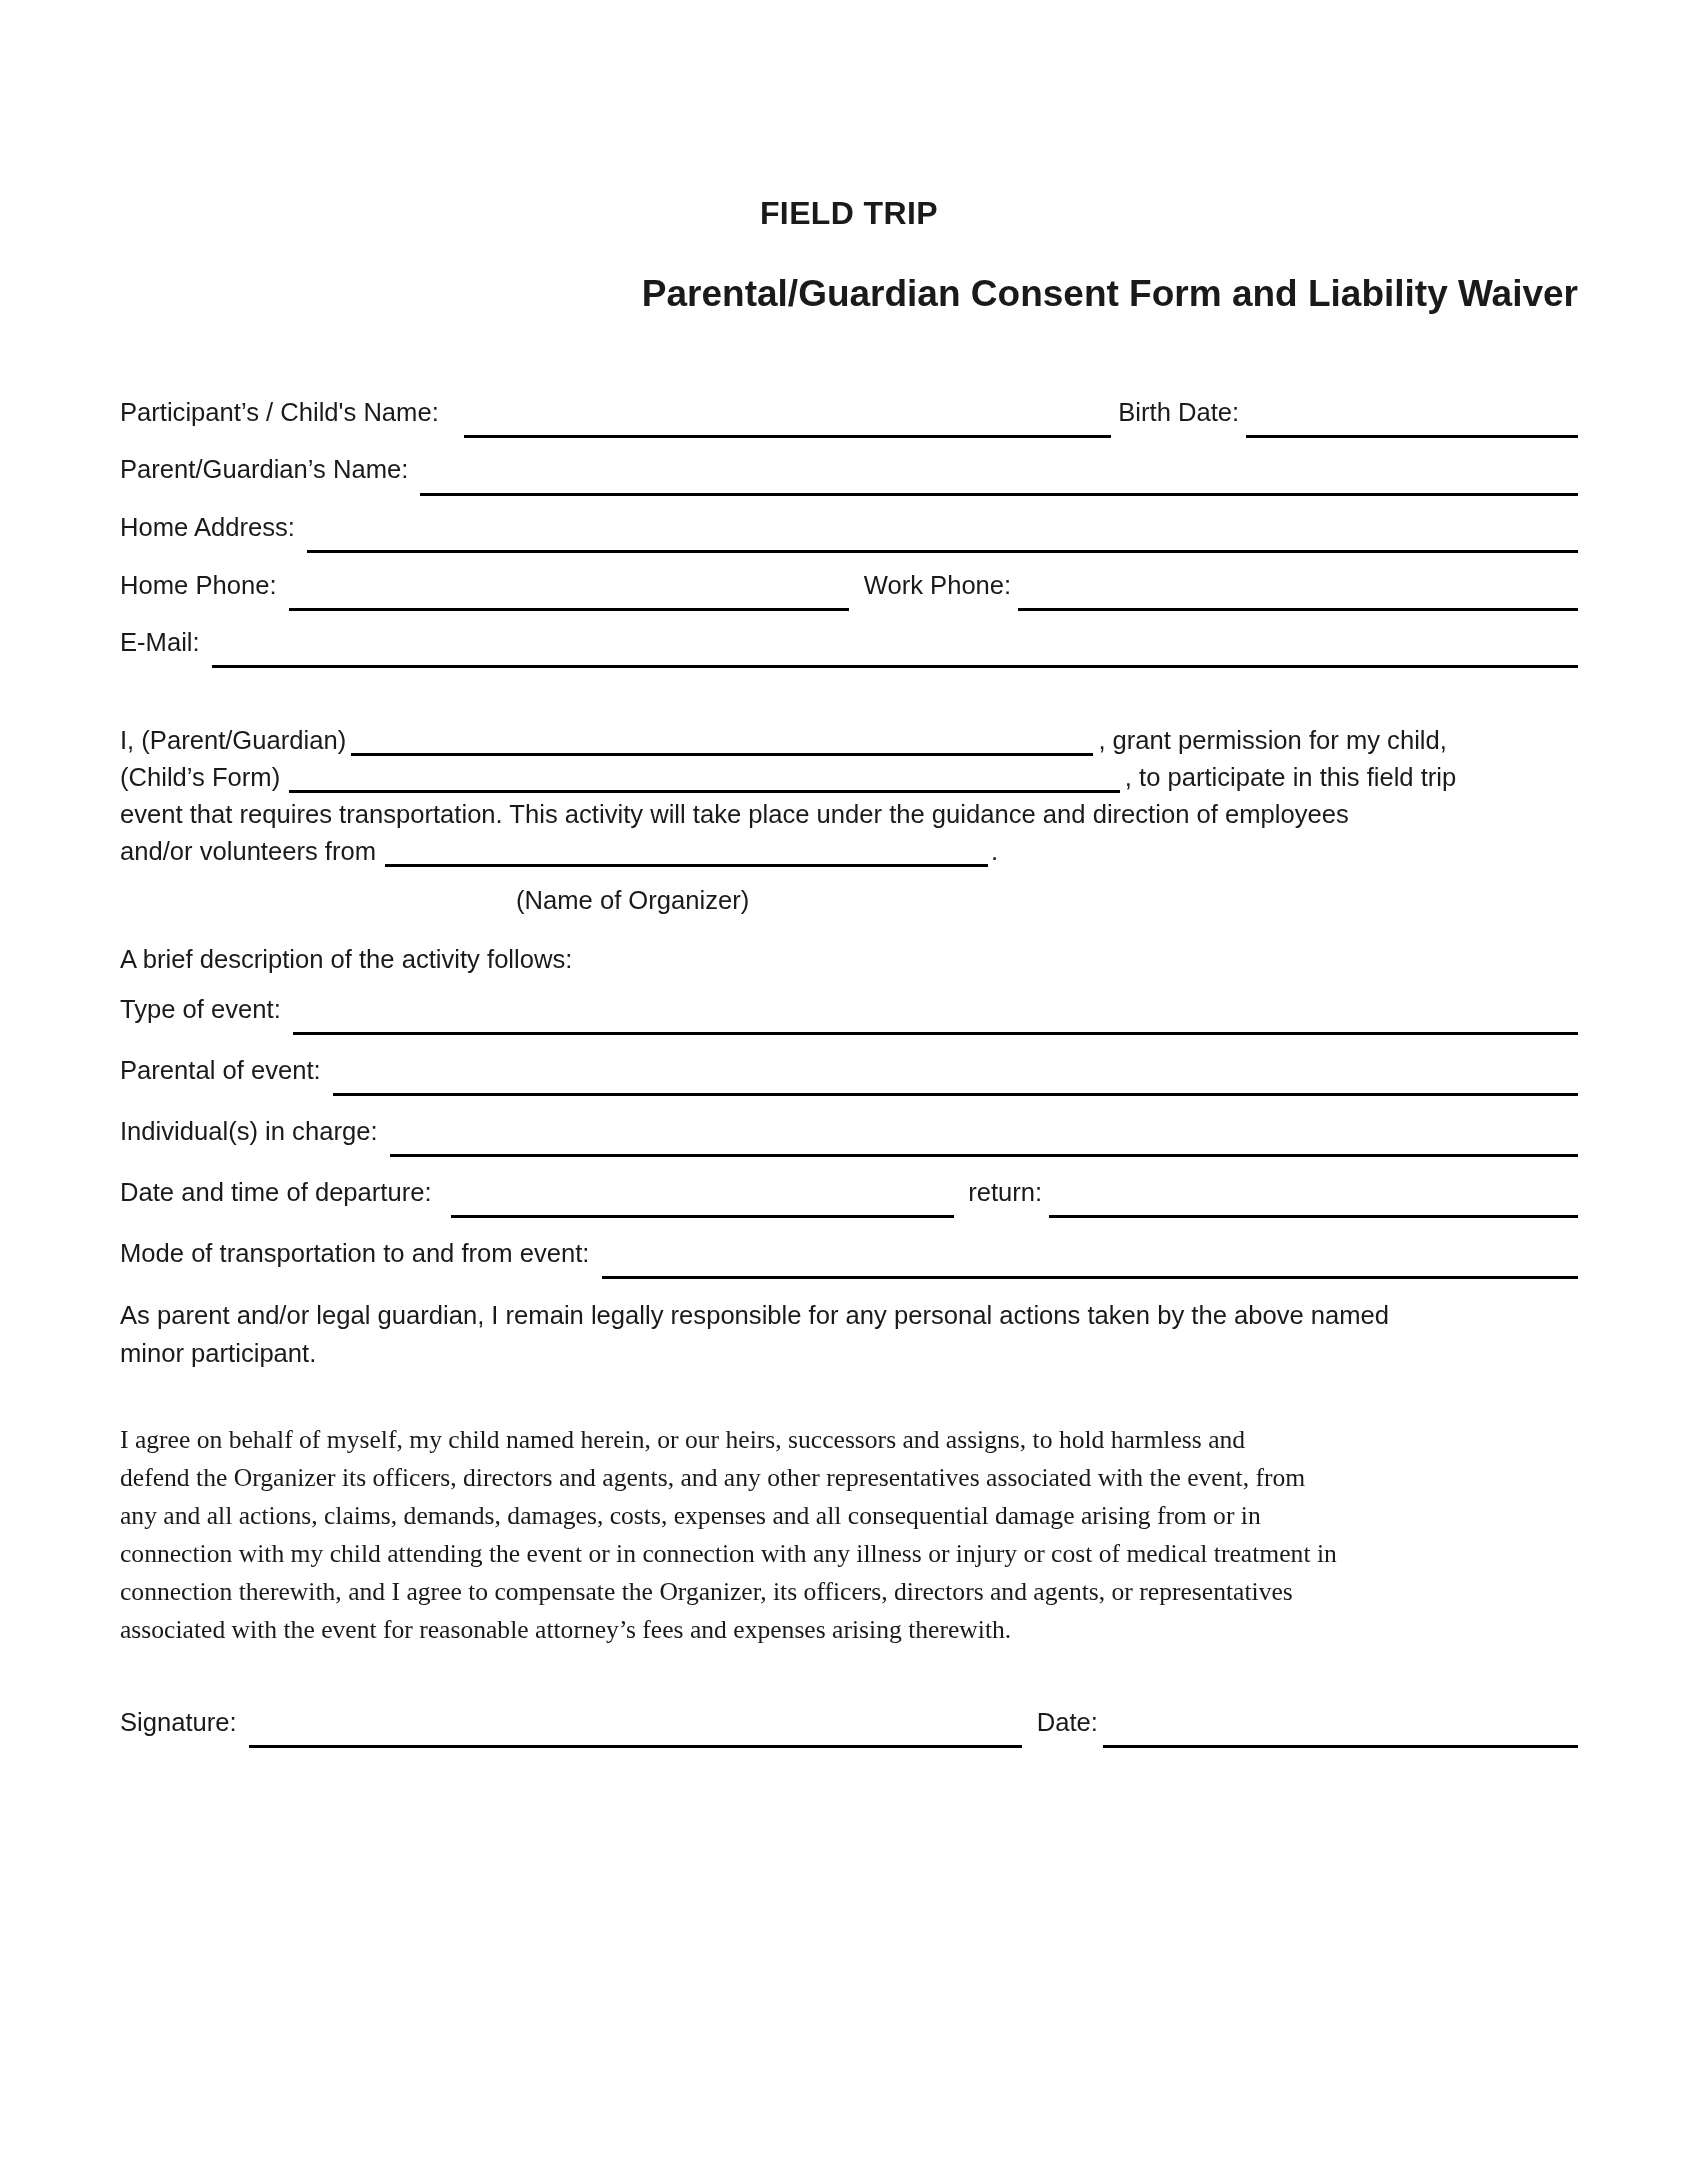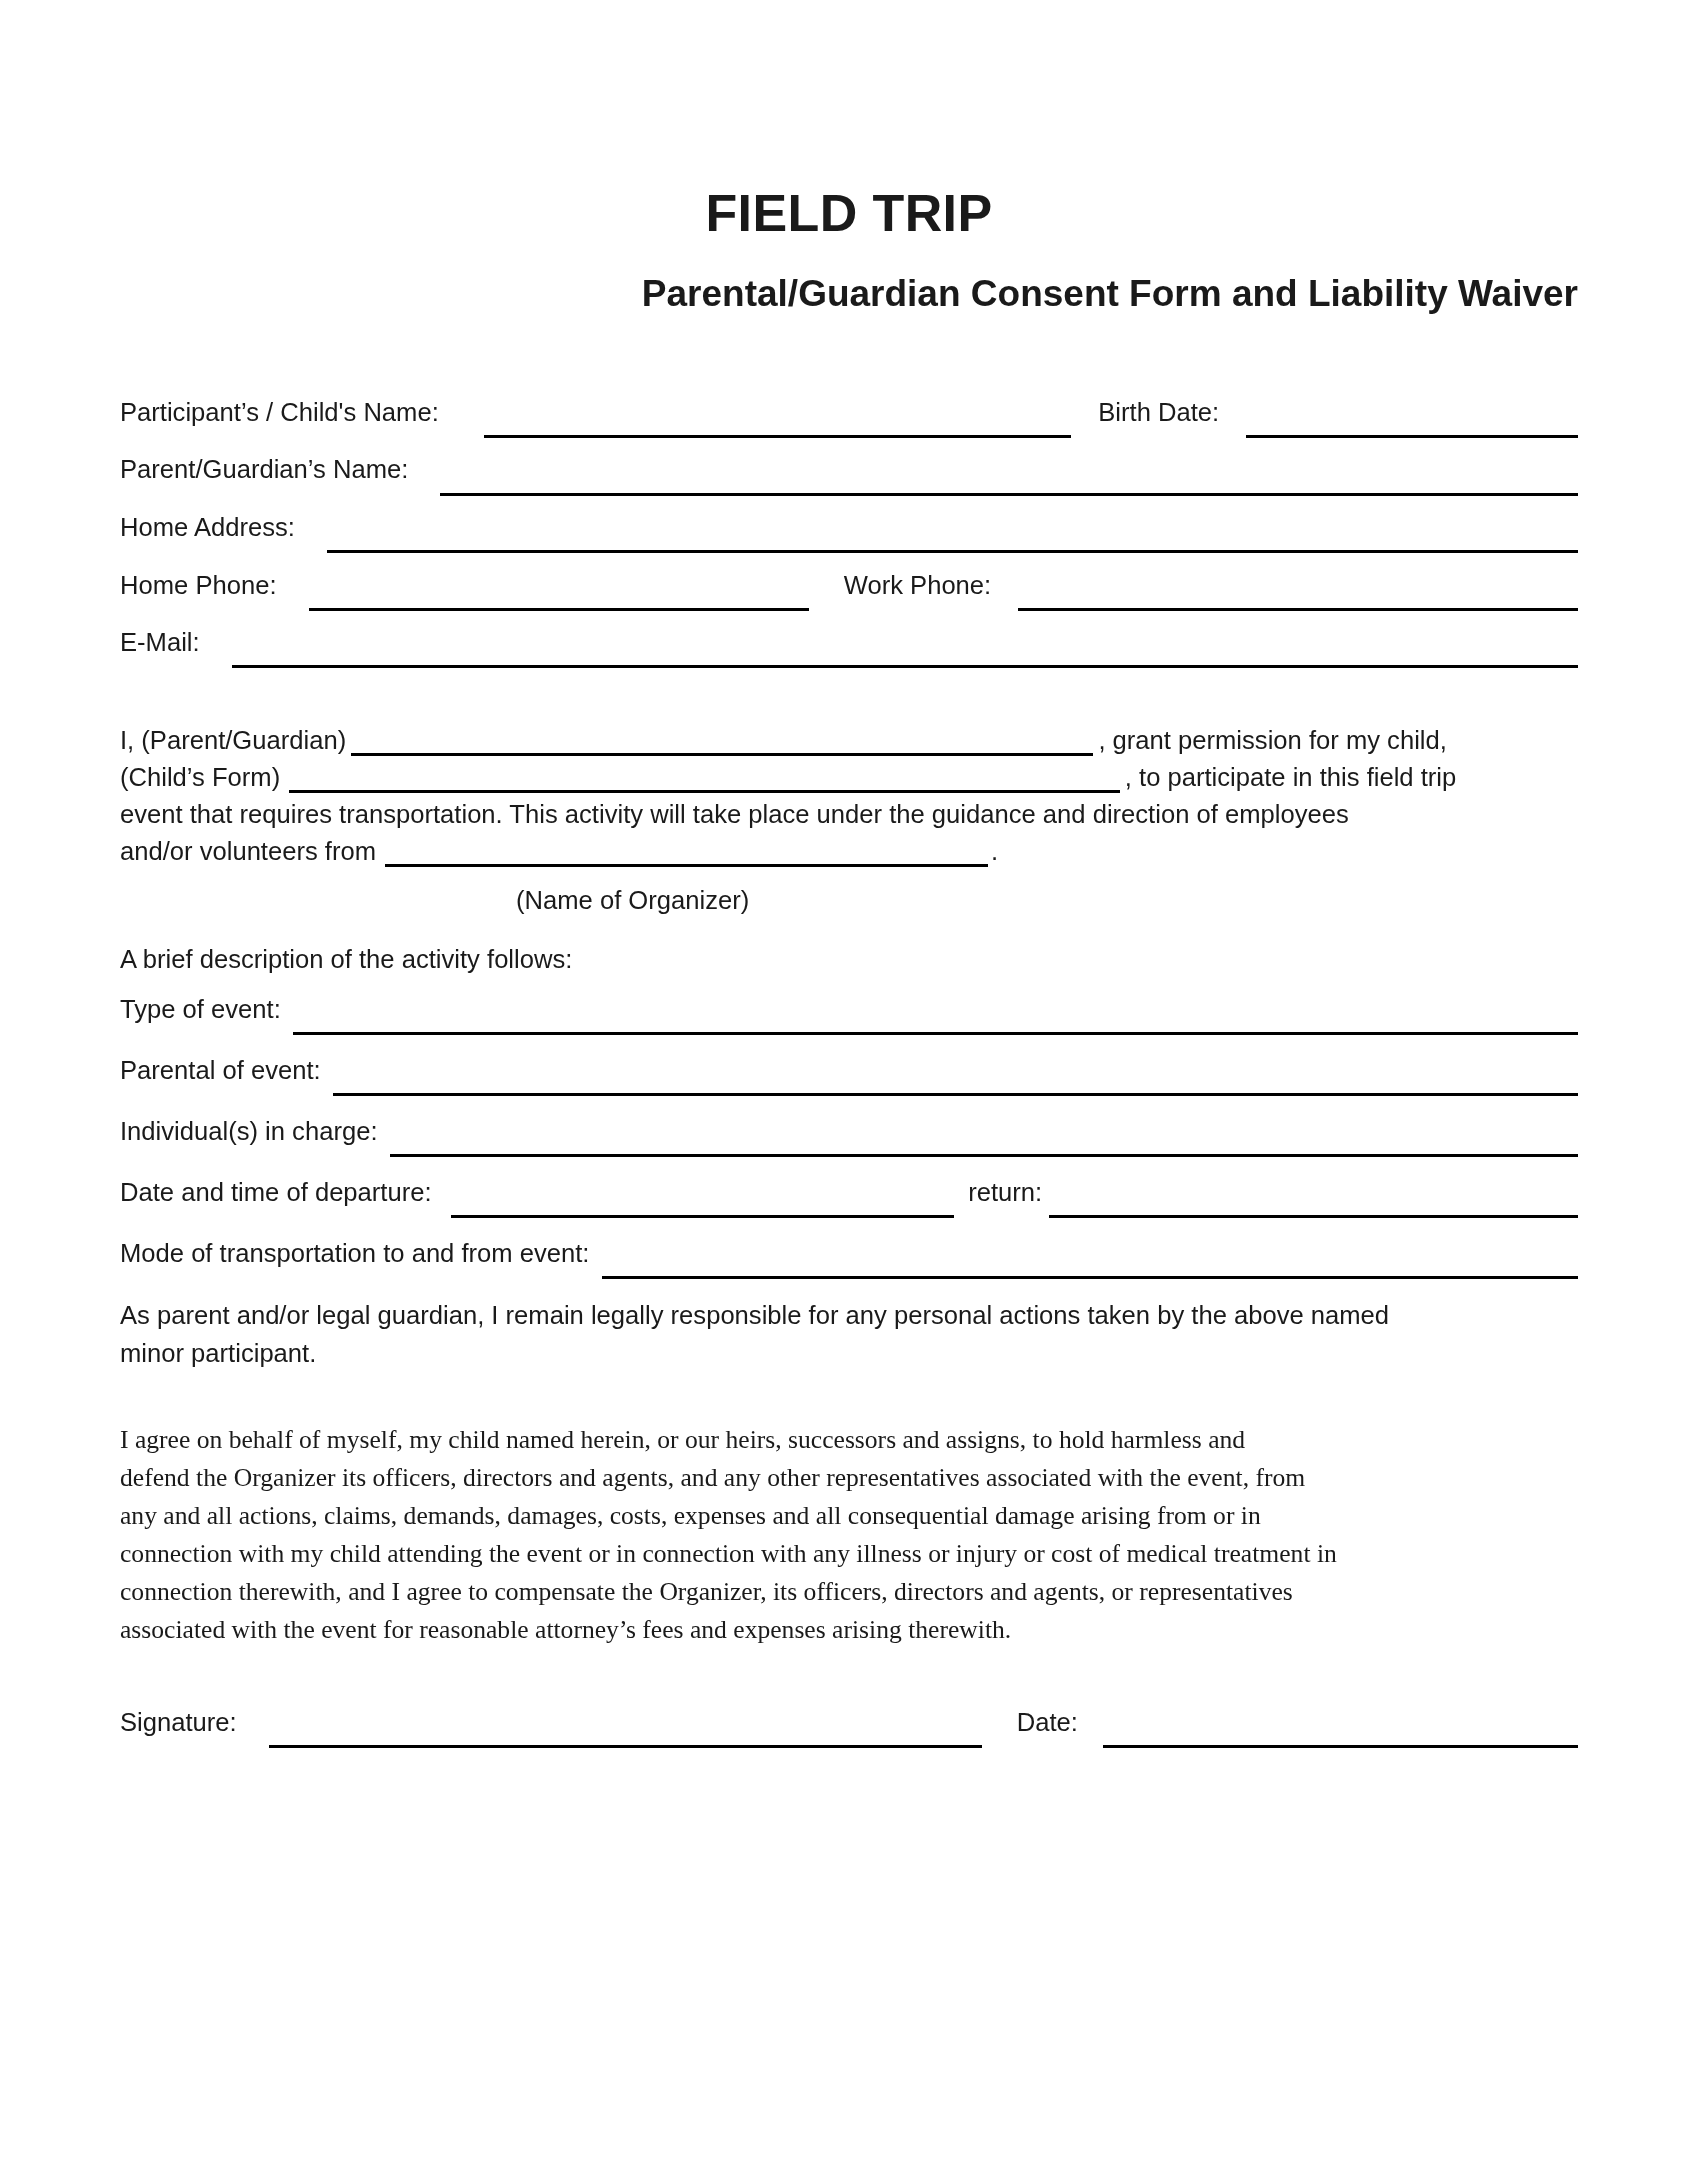--- a/index.html
+++ b/index.html
@@ -11,35 +11,34 @@
     color: #1a1a1a;
     font-family: "Liberation Sans", sans-serif;
     font-size: 25.6px;
     overflow: hidden;
   }
   .content { padding: 0 107px 0 120px; }
 
   .title {
     margin: 0; padding-top: 191px;
     text-align: center;
-    font-size: 52px; font-weight: bold; line-height: 44px;
+    font-size: 32px; font-weight: bold; line-height: 44px;
     letter-spacing: 0.4px;
   }
   .subtitle {
     margin: 37px 0 0 0;
     text-align: right;
     font-size: 37px; font-weight: bold; line-height: 44px;
   }
 
   .fields { margin-top: 78px; }
   .frow {
     display: flex; align-items: flex-end;
     height: 44px; margin-bottom: 13.6px;
     white-space: nowrap;
-    gap: 20px;
   }
   .frow .lbl { padding-bottom: 10.2px; line-height: 31px; }
   .blank {
     border-bottom: 3.4px solid #000;
     height: 0; align-self: flex-end;
   }
   .grow { flex: 1 1 auto; }
   .ml { margin-left: 12px; }
 
   

